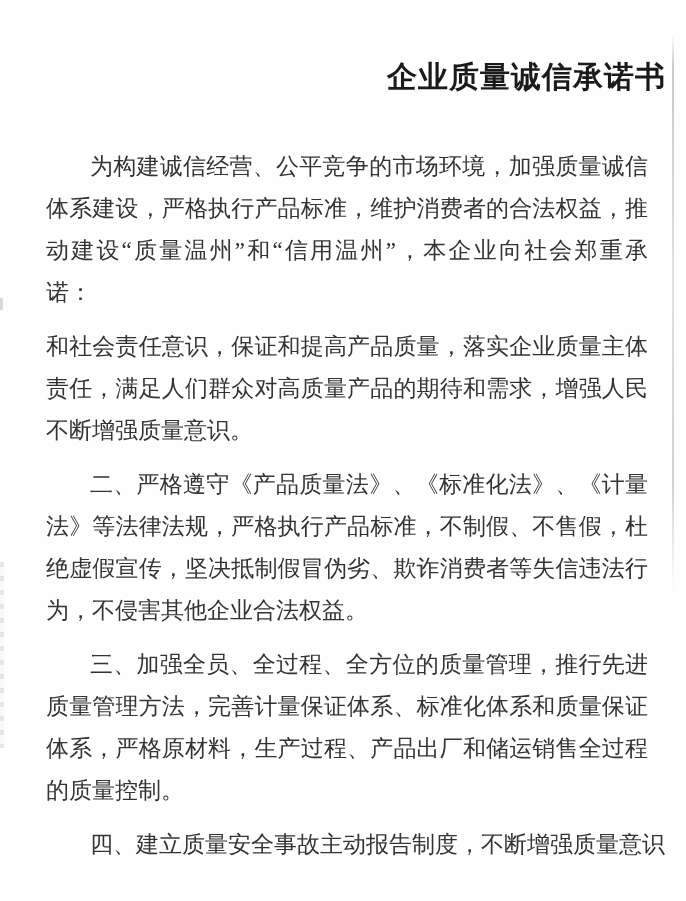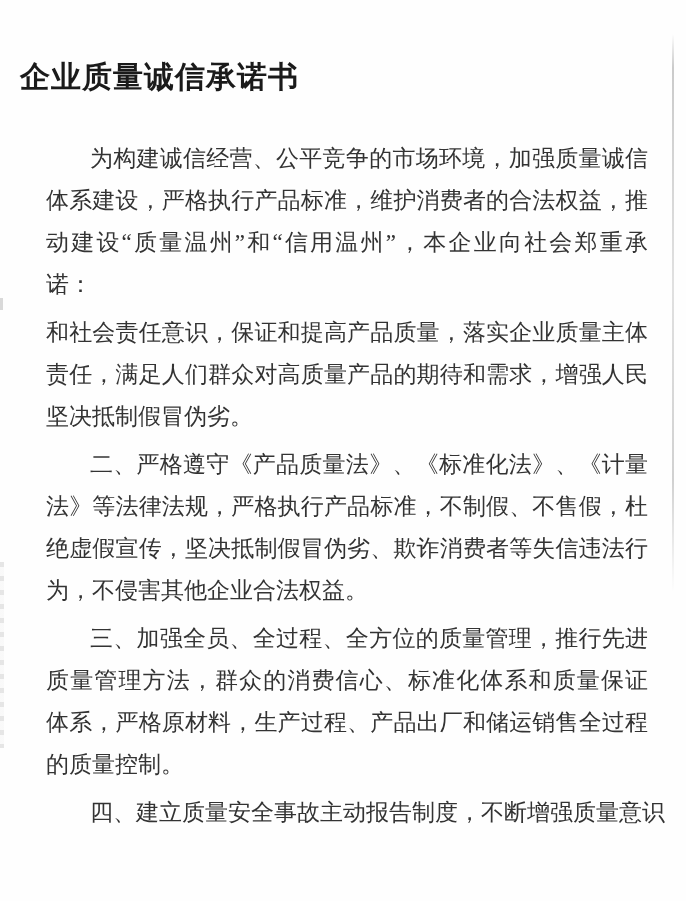--- a/index.html
+++ b/index.html
@@ -12,35 +12,35 @@
   }
   .page {
     position: relative;
     width: 686px;
     height: 901px;
     background: #fefefe;
     overflow: hidden;
   }
   .doc-title {
     margin: 56px 20px 0 20px;
-    text-align: left;
+    text-align: right;
     font-size: 30px;
     line-height: 42px;
     font-weight: bold;
     color: #1a1a1a;
     letter-spacing: 1px;
   }
   .doc-body {
     position: absolute;
     left: 46px;
     top: 134px;
     width: 602px;
   }
   .para {
-    margin: 4px 0 6px 0;
+    margin: 12px 0 6px 0;
   }
   .line {
     font-size: 23px;
     line-height: 42px;
     color: #333333;
     text-align: justify;
     text-align-last: justify;
     white-space: nowrap;
     text-justify: inter-character;
   }
@@ -104,33 +104,33 @@
     <div class="para">
       <div class="line indent">为构建诚信经营、公平竞争的市场环境，加强质量诚信</div>
       <div class="line">体系建设，严格执行产品标准，维护消费者的合法权益，推</div>
       <div class="line">动建设“质量温州”和“信用温州”，本企业向社会郑重承</div>
       <div class="line short">诺：</div>
     </div>
 
     <div class="para">
       <div class="line">和社会责任意识，保证和提高产品质量，落实企业质量主体</div>
       <div class="line">责任，满足人们群众对高质量产品的期待和需求，增强人民</div>
-      <div class="line short">坚决抵制假冒伪劣。</div>
+      <div class="line short">不断增强质量意识。</div>
     </div>
 
     <div class="para">
       <div class="line indent">二、严格遵守《产品质量法》、《标准化法》、《计量</div>
       <div class="line">法》等法律法规，严格执行产品标准，不制假、不售假，杜</div>
       <div class="line">绝虚假宣传，坚决抵制假冒伪劣、欺诈消费者等失信违法行</div>
       <div class="line short">为，不侵害其他企业合法权益。</div>
     </div>
 
     <div class="para">
       <div class="line indent">三、加强全员、全过程、全方位的质量管理，推行先进</div>
-      <div class="line">质量管理方法，群众的消费信心、标准化体系和质量保证</div>
+      <div class="line">质量管理方法，完善计量保证体系、标准化体系和质量保证</div>
       <div class="line">体系，严格原材料，生产过程、产品出厂和储运销售全过程</div>
       <div class="line short">的质量控制。</div>
     </div>
 
     <div class="para">
       <div class="line indent">四、建立质量安全事故主动报告制度，不断增强质量意识</div>
     </div>
 
   </div>
 

